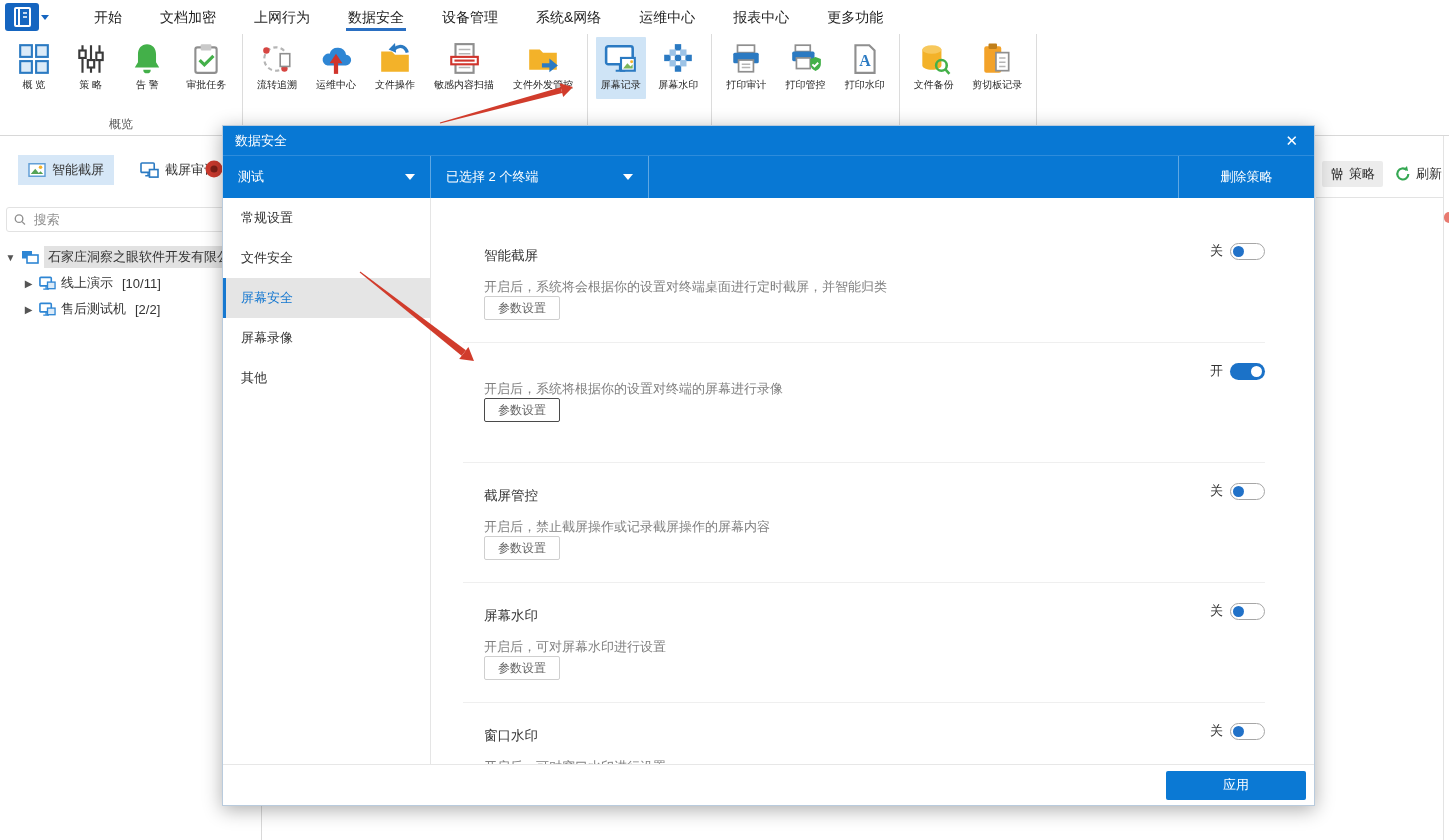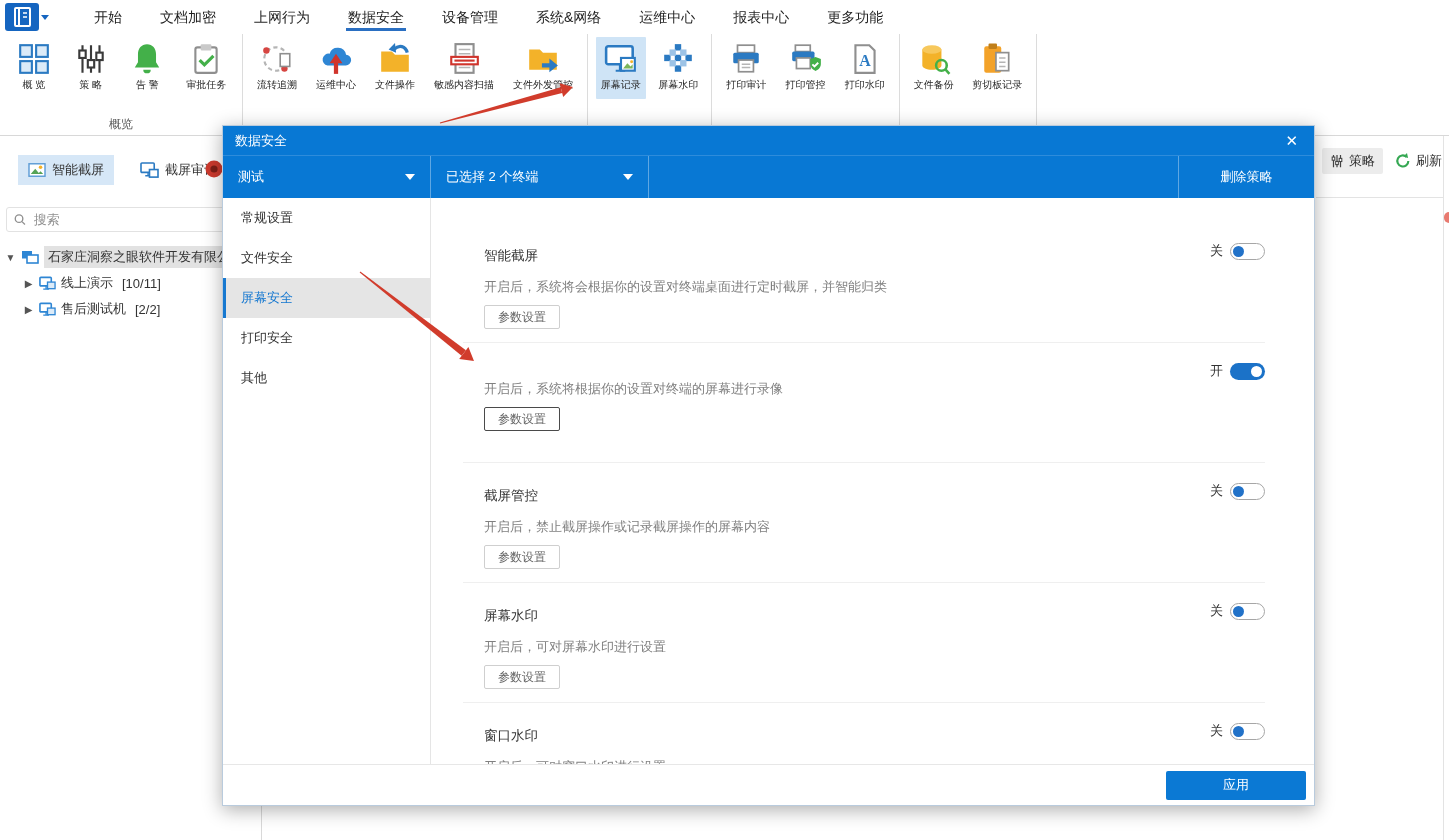--- a/index.html
+++ b/index.html
@@ -30,21 +30,21 @@
   .searchbox{margin:22px 6px 0 6px;height:25px;border:1px solid #e2e2e2;border-radius:3px;display:flex;align-items:center;padding:0 7px;gap:6px;box-sizing:border-box}
   .searchbox input{border:none;outline:none;font-size:13px;color:#333;width:100%;background:transparent;font-family:inherit}
   .searchbox input::placeholder{color:#8f8f8f}
   .tree{margin-top:12px;font-size:13px}
   .trow{display:flex;align-items:center;height:26px;gap:5px;padding-left:5px;white-space:nowrap}
   .trow .chev{color:#555;font-size:10px;width:11px;text-align:center}
   .trow.child{padding-left:23px}
   .tname.sel{background:#e2e2e2;padding:2px 4px}
   .tcount{margin-left:4px}
   
-  .right-toolbar{position:absolute;top:148px;left:1322px;display:flex;gap:12px;z-index:1}
+  .right-toolbar{position:absolute;top:161px;left:1322px;display:flex;gap:12px;z-index:1}
   .rt-btn{display:flex;align-items:center;gap:5px;font-size:13px;color:#2b2b2b}
   .rt-btn.policy{background:#ececec;padding:4px 8px;border-radius:2px}
   .hline-right{position:absolute;top:197px;left:1316px;width:127px;height:1px;background:#e3e3e3}
   .vline-right{position:absolute;top:136px;left:1443px;width:1px;bottom:0;background:#e3e3e3}
   .red-badge{position:absolute;top:212px;right:0;width:5px;height:11px;background:#e87a70;border-radius:5px 0 0 5px}
   
   .modal{position:absolute;left:222px;top:125px;width:1093px;height:681px;background:#fff;
          border:1px solid #b9cbdd;box-shadow:0 4px 18px rgba(0,0,0,.32);box-sizing:border-box;
          display:flex;flex-direction:column;z-index:10}
   .m-title{height:29px;background:#0878d4;display:flex;align-items:center;justify-content:space-between;color:#fff;font-size:13px;padding:0 12px;flex:none}
@@ -56,21 +56,21 @@
   .m-del{margin-left:auto;width:135px;display:flex;align-items:center;justify-content:center;color:#ffffff;font-size:13px;border-left:1px solid rgba(255,255,255,.35)}
   .m-body{flex:1;display:flex;min-height:0}
   .m-side{width:208px;flex:none;border-right:1px solid #e5e5e5;box-sizing:border-box}
   .s-item{height:40px;line-height:40px;padding-left:15px;font-size:13px;color:#333;border-left:3px solid transparent;box-sizing:border-box}
   .s-item.sel{background:#e5e5e5;color:#1678d0;border-left-color:#1678d0}
   .m-content{flex:1;overflow:hidden;padding-top:25px;box-sizing:border-box;position:relative}
   .sect{height:120px;box-sizing:border-box;padding:24px 49px 0 53px;position:relative}
   .sect .divider{position:absolute;left:32px;right:49px;bottom:0;height:1px;background:#efefef}
   .sect-title{font-size:13.5px;color:#333}
   .sect-desc{margin-top:13px;font-size:13px;color:#808080}
-  .param-btn{margin-top:9px;height:24px;padding:0 13px;font-size:12px;color:#666;background:#fff;border:1px solid #cfcfcf;border-radius:2px;cursor:pointer;font-family:inherit;display:block}
+  .param-btn{height:24px;padding:0 13px;font-size:12px;color:#666;background:#fff;border:1px solid #cfcfcf;border-radius:2px;cursor:pointer;font-family:inherit;display:block}
   .param-btn.focused{border-color:#4a4a4a}
   .toggle-wrap{position:absolute;right:49px;top:19px;display:flex;align-items:center;gap:7px}
   .state{font-size:13px;color:#333}
   .toggle{width:35px;height:17px;border-radius:9px;position:relative;box-sizing:border-box;cursor:pointer}
   .toggle.off{background:#fff;border:1px solid #a6a6a6}
   .toggle.off .knob{position:absolute;left:2px;top:2px;width:11px;height:11px;border-radius:50%;background:#2272c8}
   .toggle.on{background:#1b72c8}
   .toggle.on .knob{position:absolute;right:3px;top:3px;width:11px;height:11px;border-radius:50%;background:#fff}
   .m-footer{height:40px;flex:none;border-top:1px solid #e7e7e7;display:flex;align-items:center;justify-content:flex-end;padding-right:8px}
   .apply{width:140px;height:29px;background:#0b79d4;color:#fff;font-size:13px;border:none;border-radius:2px;font-family:inherit;cursor:pointer}
@@ -376,21 +376,21 @@
       <span>已选择 2 个终端</span>
       <span class="caret-w"></span>
     </div>
     <div class="m-del">删除策略</div>
   </div>
   <div class="m-body">
     <div class="m-side">
       <div class="s-item">常规设置</div>
       <div class="s-item">文件安全</div>
       <div class="s-item sel">屏幕安全</div>
-      <div class="s-item">打印安全</div>
+      <div class="s-item">屏幕录像</div>
       <div class="s-item">其他</div>
     </div>
     <div class="m-content">
 
       <div class="sect">
         <div class="sect-title">智能截屏</div>
         <div class="sect-desc">开启后，系统将会根据你的设置对终端桌面进行定时截屏，并智能归类</div>
         <button class="param-btn">参数设置</button>
         <div class="toggle-wrap">
           <span class="state">关</span>

